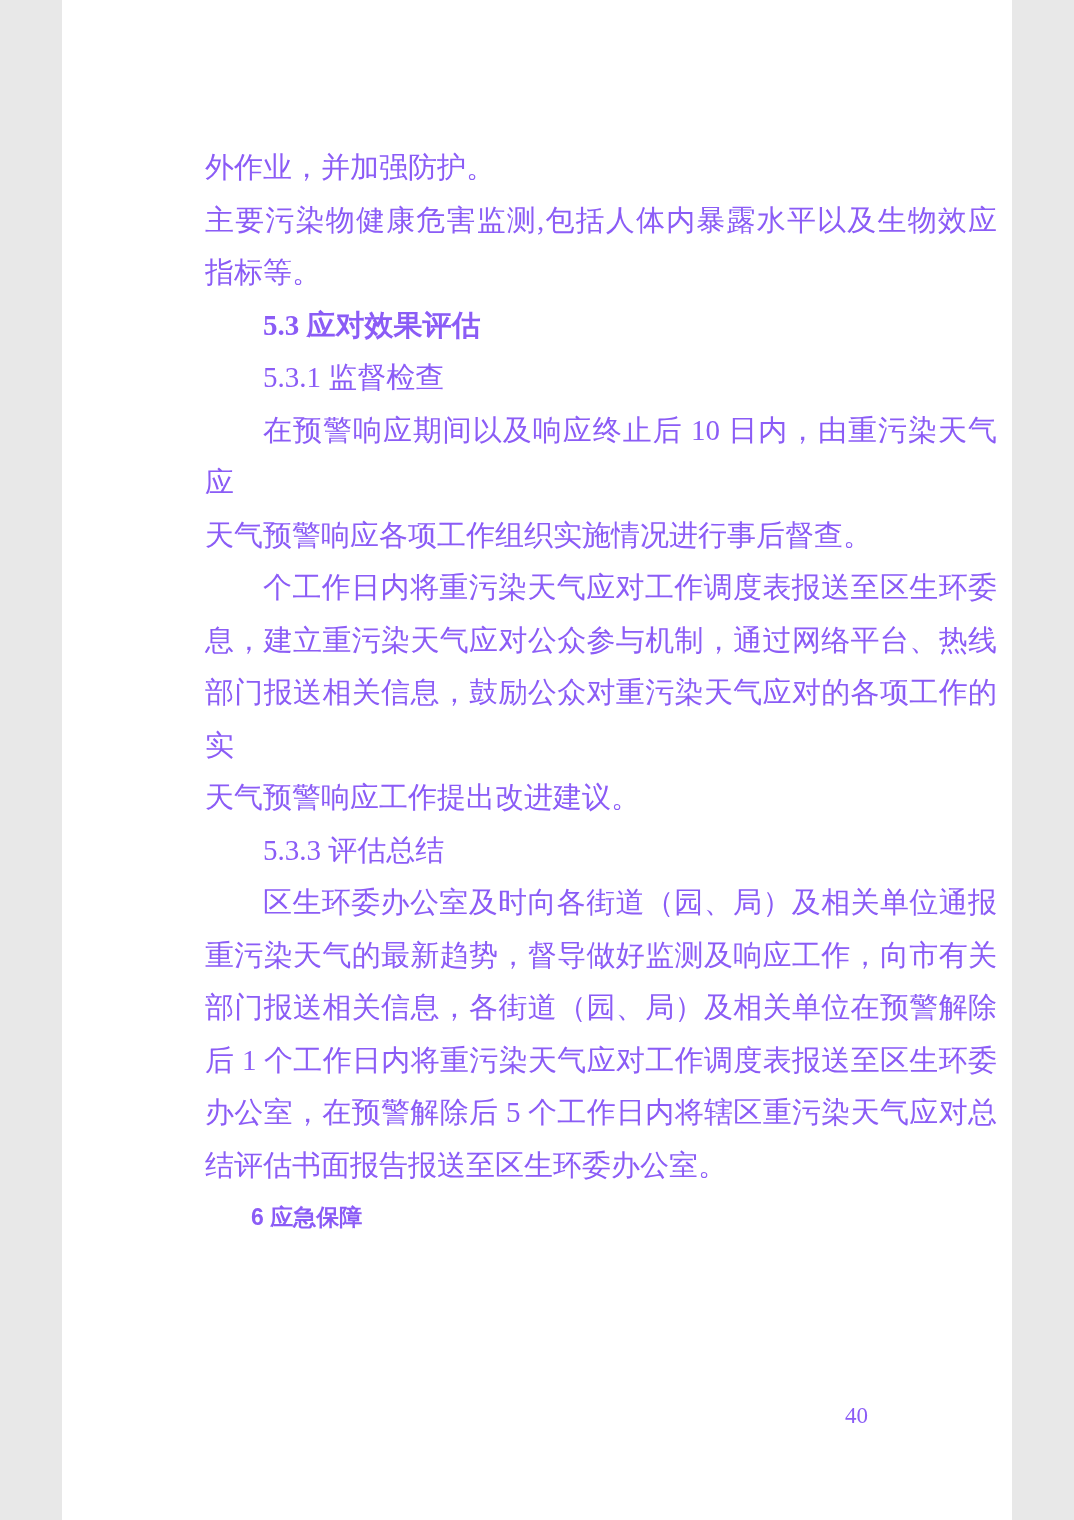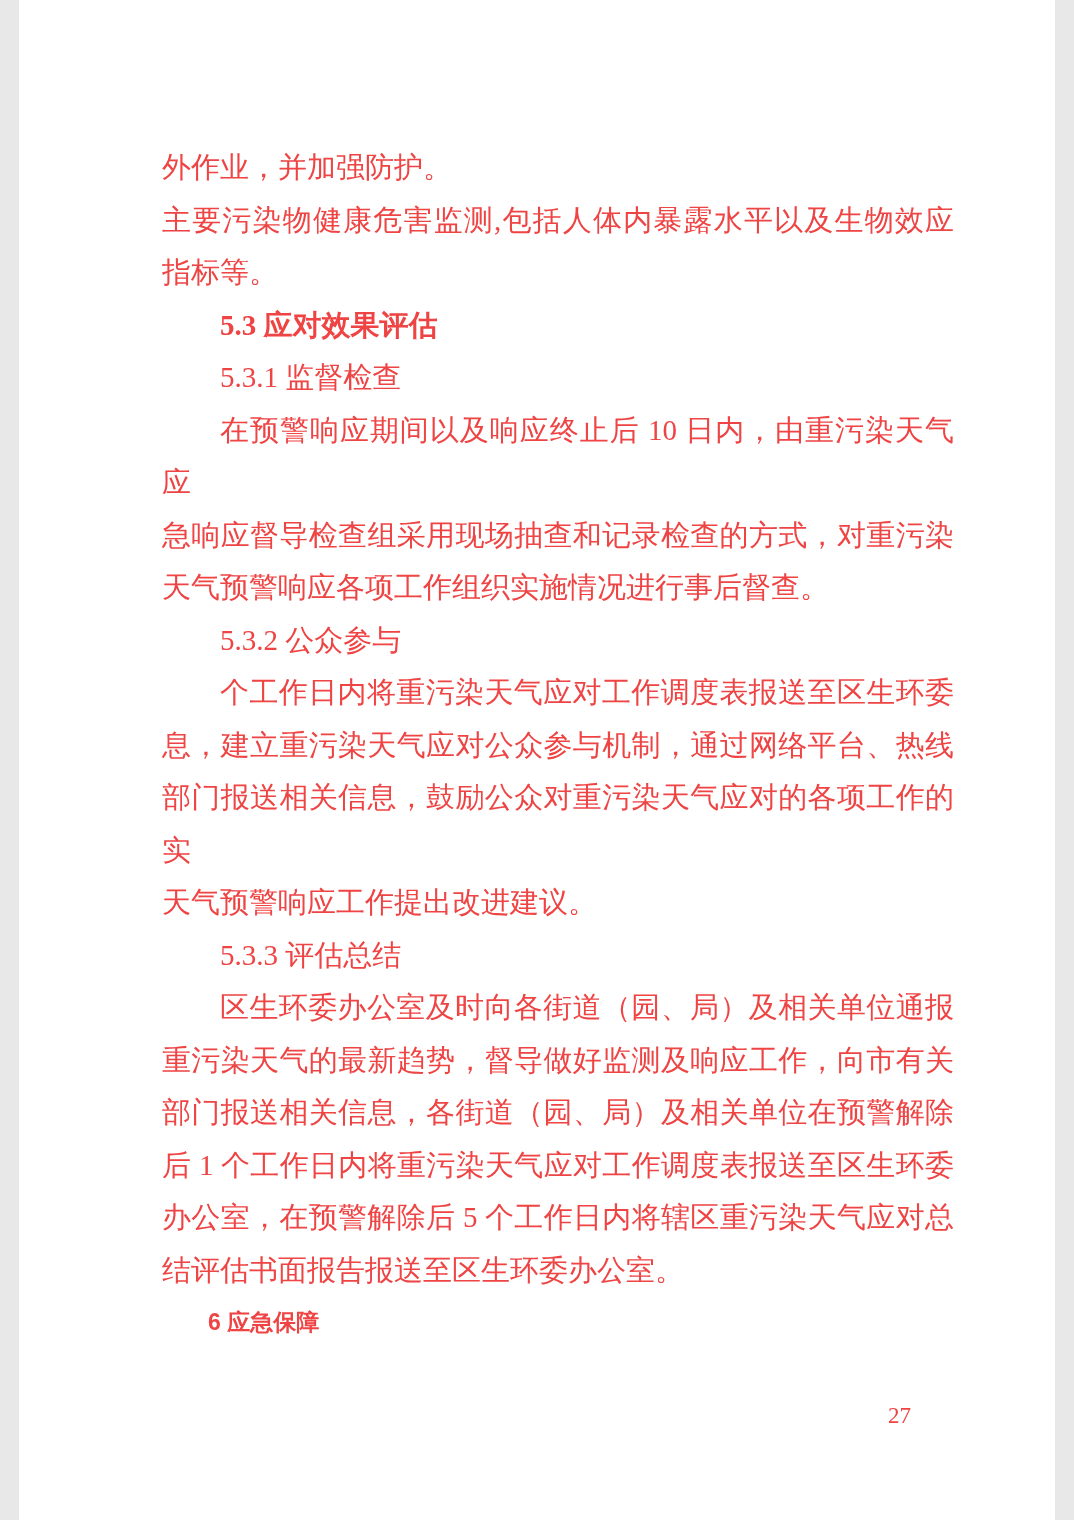--- a/index.html
+++ b/index.html
@@ -2,25 +2,25 @@
 <html><head>
 <meta charset="utf-8">
 <style>
   html, body {
     margin: 0;
     padding: 0;
     background: #e8e8e8;
   }
   .page {
     position: relative;
-    width: 1036px;
+    width: 950px;
     height: 1520px;
     margin: 0 auto;
     background: #ffffff;
-    color: #ef4444;
+    color: #8b5cf6;
     font-family: "Liberation Serif", "DejaVu Serif", serif;
     overflow: hidden;
   }
   .doc {
     position: absolute;
     left: 143px;
     top: 141px;
     width: 792px;
   }
   .line {
@@ -61,31 +61,29 @@
 <body>
 
 <div class="page">
   <main class="doc">
     <p class="line">外作业，并加强防护。</p>
     <p class="line fill">主要污染物健康危害监测,包括人体内暴露水平以及生物效应</p>
     <p class="line">指标等。</p>
     <p class="line indent h-serif">5.3 应对效果评估</p>
     <p class="line indent">5.3.1 监督检查</p>
     <p class="line fill indent">在预警响应期间以及响应终止后 10 日内，由重污染天气应</p>
-    <p class="line fill">急响应督导检查组采用现场抽查和记录检查的方式，对重污染</p>
     <p class="line">天气预警响应各项工作组织实施情况进行事后督查。</p>
-    <p class="line indent">5.3.2 公众参与</p>
     <p class="line fill indent">个工作日内将重污染天气应对工作调度表报送至区生环委</p>
     <p class="line fill">息，建立重污染天气应对公众参与机制，通过网络平台、热线</p>
     <p class="line fill">部门报送相关信息，鼓励公众对重污染天气应对的各项工作的实</p>
     <p class="line">天气预警响应工作提出改进建议。</p>
     <p class="line indent">5.3.3 评估总结</p>
     <p class="line fill indent">区生环委办公室及时向各街道（园、局）及相关单位通报</p>
     <p class="line fill">重污染天气的最新趋势，督导做好监测及响应工作，向市有关</p>
     <p class="line fill">部门报送相关信息，各街道（园、局）及相关单位在预警解除</p>
     <p class="line fill">后 1 个工作日内将重污染天气应对工作调度表报送至区生环委</p>
     <p class="line fill">办公室，在预警解除后 5 个工作日内将辖区重污染天气应对总</p>
     <p class="line">结评估书面报告报送至区生环委办公室。</p>
     <p class="line indent h-hei">6 应急保障</p>
   </main>
 
-  <div class="page-number">27</div>
+  <div class="page-number">40</div>
 </div>
 
 </body></html>

